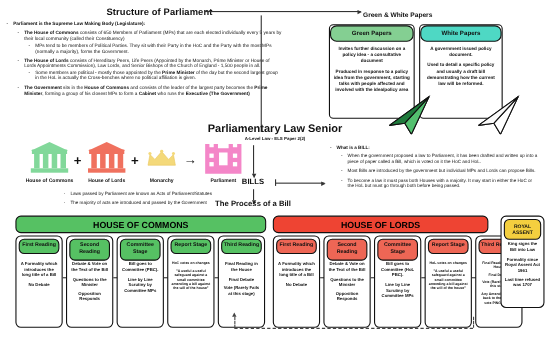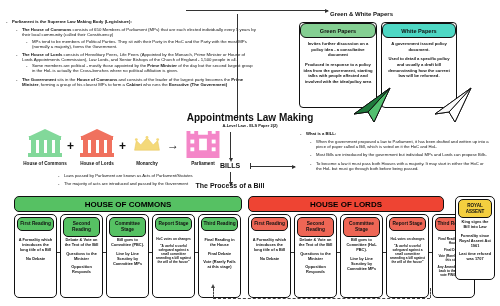--- a/index.html
+++ b/index.html
@@ -133,20 +133,21 @@
      border-left:3.5px solid #333; border-top:2px solid transparent; border-bottom:2px solid transparent; }
 
   .dashline { position:absolute; border-top:1px dashed #444; height:0; }
   .dashv { position:absolute; border-left:1px dashed #444; width:0; }
 </style>
 </head>
 <body>
 
 <div class="canvas">
 
+  <div class="t" id="structure-title">Structure of Parliament</div>
   <div id="struct-body">
       <div class="lvl1">Parliament is the Supreme Law Making Body (Legislature):</div>
       <div class="lvl2"><b>The House of Commons</b> consists of 650 Members of Parliament (MPs) that are each elected individually every 5 years by their local community (called their Constituency)</div>
       <div class="lvl3">MPs tend to be members of Political Parties. They sit with their Party in the HoC and the Party with the most MPs (normally a majority), forms the Government.</div>
       <div class="lvl2"><b>The House of Lords</b> consists of Hereditary Peers, Life Peers (Appointed by the Monarch, Prime Minister or House of Lords Appointments Commission), Law Lords, and Senior Bishops of the Church of England - 1,500 people in all.</div>
       <div class="lvl3">Some members are political - mostly those appointed by the <b>Prime Minister</b> of the day but the second largest group in the HoL is actually the Cross-benches where no political affiliation is given.</div>
       <div class="lvl2"><b>The Government</b> sits in the <b>House of Commons</b> and consists of the leader of the largest party becomes the <b>Prime Minister</b>, forming a group of his closest MPs to form a <b>Cabinet</b> who runs the <b>Executive (The Government)</b></div>
     </div>
 
   <div class="hline arrowR" style="left:186px; top:10px; width:142px;"></div>
@@ -227,21 +228,21 @@
     <rect x="6" y="21" width="4" height="4" fill="#ffffff"></rect>
     <rect x="28" y="21" width="4" height="4" fill="#ffffff"></rect>
   </svg>
   <div class="icon-label" style="left:176px; top:161px; width:54px;">Parliament</div>
 
   <div id="laws-notes">
       <div class="lvl2" style="margin-left: 0px;">Laws passed by Parliament are known as Acts of Parliament/Statutes</div>
       <div class="lvl2" style="margin-left: 0px;">The majority of acts are introduced and passed by the Government</div>
     </div>
 
-  <div class="t" id="plm-title">Appointments Law Making</div>
+  <div class="t" id="plm-title">Parliamentary Law Senior</div>
   <div class="t" id="plm-sub">A-Level Law - ELS Paper 2(2)</div>
 
   <div class="vline arrowD" style="left:230px; top:132px; height:26px;"></div>
   <div class="t" id="bills">BILLS</div>
 
   <div class="hline arrowR" style="left:250px; top:166px; width:45px;"></div>
   <div class="tick" style="left:250px; top:163px; height:6px;"></div>
 
   <div class="vline arrowD" style="left:230px; top:172px; height:10px;"></div>
   <div class="t" id="process">The Process of a Bill</div>

